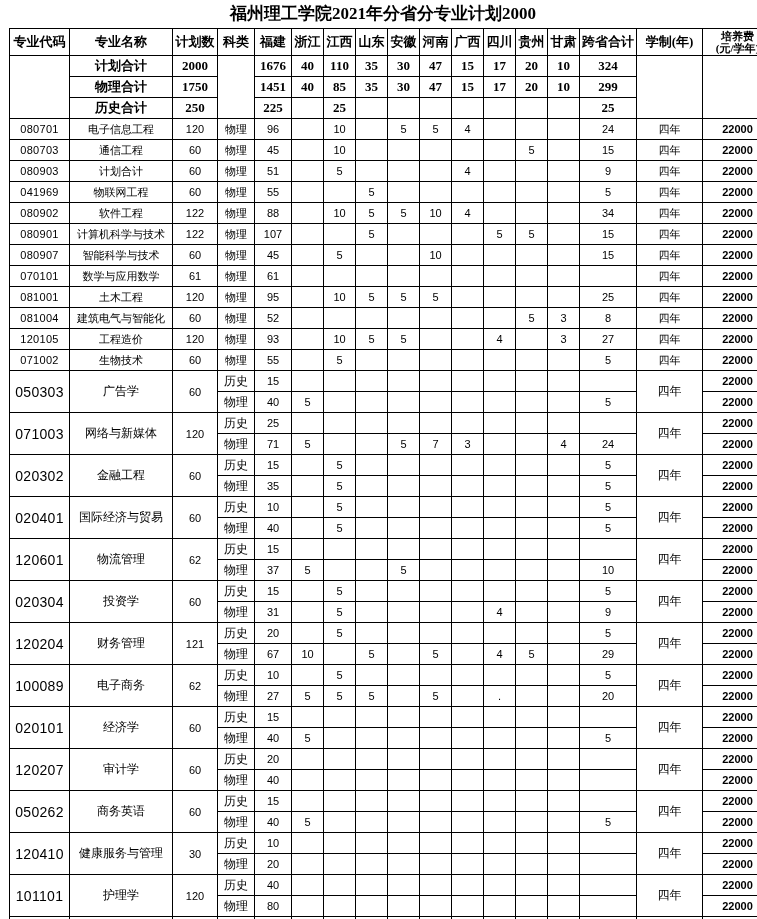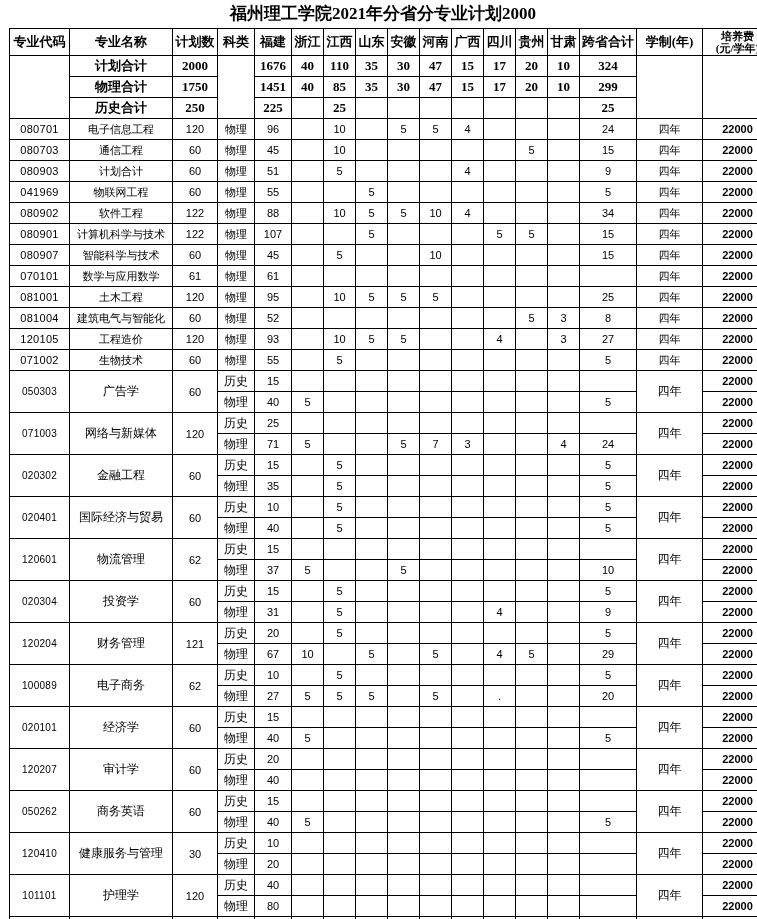--- a/index.html
+++ b/index.html
@@ -47,21 +47,21 @@
   tr.summary td{
     height:20px;
     font-family:"Liberation Serif","DejaVu Serif",serif;
     font-weight:bold;
     font-size:13px;
   }
   tr.summary td.sum-label{font-size:13px;}
 
   
   tr.data td{height:20px;font-size:11px;}
-  td.code{font-size:10px;letter-spacing:0.3px;}
+  td.code{font-size:14px;letter-spacing:0.3px;}
   td.major{font-size:12px;}
   td.kelei{font-size:12px;border-radius:6px;}
   td.xuezhi{font-size:12px;}
   td.fee{font-size:11px;font-weight:bold;}
   td.plan{font-size:11px;}
   td.num{font-size:11px;}
 
   tr.pair td{height:20px;}
 </style>
 </head>

